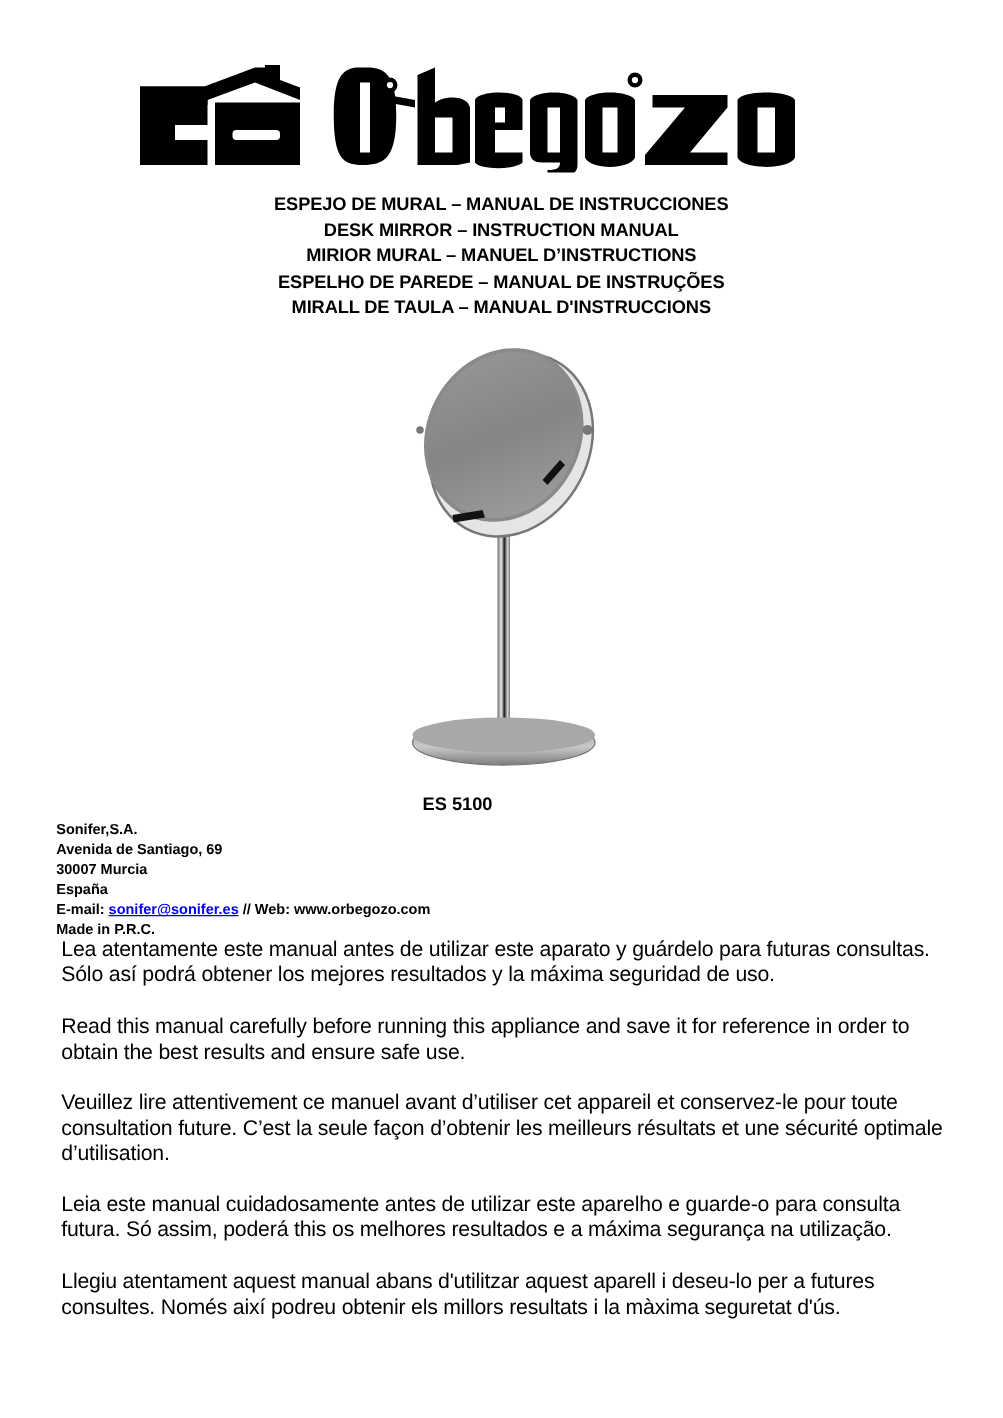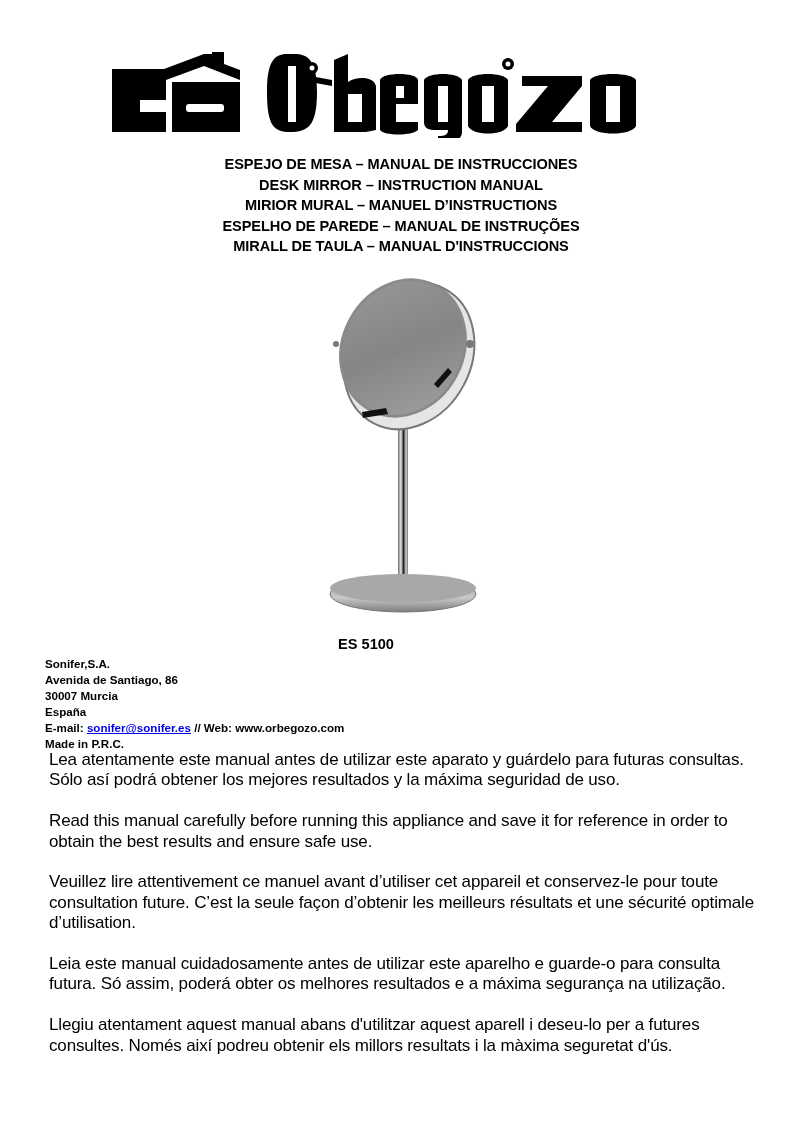--- a/index.html
+++ b/index.html
@@ -52,21 +52,21 @@
       <circle cx="396" cy="18" r="2.5" fill="#fff"></circle>
 
       <path d="M410 30 L470 30 L470 40 L440 76 L470 76 L470 86 L404 86 L404 78 L436 40 L410 40 Z"></path>
 
       <path d="M478 34 C 482 26 520 26 524 34 L524 80 C 520 90 482 90 478 80 Z M494 40 L494 76 L508 76 L508 40 Z" fill-rule="evenodd"></path>
     </g>
   </svg>
 </div>
 
 <div class="titles">
-  <div class="title-line">ESPEJO DE MESA – MANUAL DE INSTRUCCIONES</div>
+  <div class="title-line">ESPEJO DE MURAL – MANUAL DE INSTRUCCIONES</div>
   <div class="title-line">DESK MIRROR – INSTRUCTION MANUAL</div>
   <div class="title-line">MIRIOR MURAL – MANUEL D’INSTRUCTIONS</div>
   <div class="title-line">ESPELHO DE PAREDE – MANUAL DE INSTRUÇÕES</div>
   <div class="title-line">MIRALL DE TAULA – MANUAL D'INSTRUCCIONS</div>
 </div>
 
 <div class="product-image">
   <svg viewBox="0 0 170 350" xmlns="http://www.w3.org/2000/svg">
     <defs>
       <linearGradient id="glass" x1="0" y1="0" x2="1" y2="1">
@@ -102,26 +102,26 @@
 
     <circle cx="18" cy="76" r="3" fill="#777"></circle>
     <circle cx="152" cy="76" r="4" fill="#777"></circle>
   </svg>
 </div>
 
 <div class="model">ES 5100</div>
 
 <div class="address">
   <div>Sonifer,S.A.</div>
-  <div>Avenida de Santiago, 86</div>
+  <div>Avenida de Santiago, 69</div>
   <div>30007 Murcia</div>
   <div>España</div>
   <div><span>E-mail: </span><a>sonifer@sonifer.es</a><span> // Web: www.orbegozo.com</span></div>
   <div>Made in P.R.C.</div>
 </div>
 
 <div class="notices">
   <p class="notice">Lea atentamente este manual antes de utilizar este aparato y guárdelo para futuras consultas. Sólo así podrá obtener los mejores resultados y la máxima seguridad de uso.</p>
   <p class="notice">Read this manual carefully before running this appliance and save it for reference in order to obtain the best results and ensure safe use.</p>
   <p class="notice">Veuillez lire attentivement ce manuel avant d’utiliser cet appareil et conservez-le pour toute consultation future. C’est la seule façon d’obtenir les meilleurs résultats et une sécurité optimale d’utilisation.</p>
-  <p class="notice">Leia este manual cuidadosamente antes de utilizar este aparelho e guarde-o para consulta futura. Só assim, poderá obter os melhores resultados e a máxima segurança na utilização.</p>
+  <p class="notice">Leia este manual cuidadosamente antes de utilizar este aparelho e guarde-o para consulta futura. Só assim, poderá this os melhores resultados e a máxima segurança na utilização.</p>
   <p class="notice">Llegiu atentament aquest manual abans d'utilitzar aquest aparell i deseu-lo per a futures consultes. Només així podreu obtenir els millors resultats i la màxima seguretat d'ús.</p>
 </div>
 
 </body></html>

